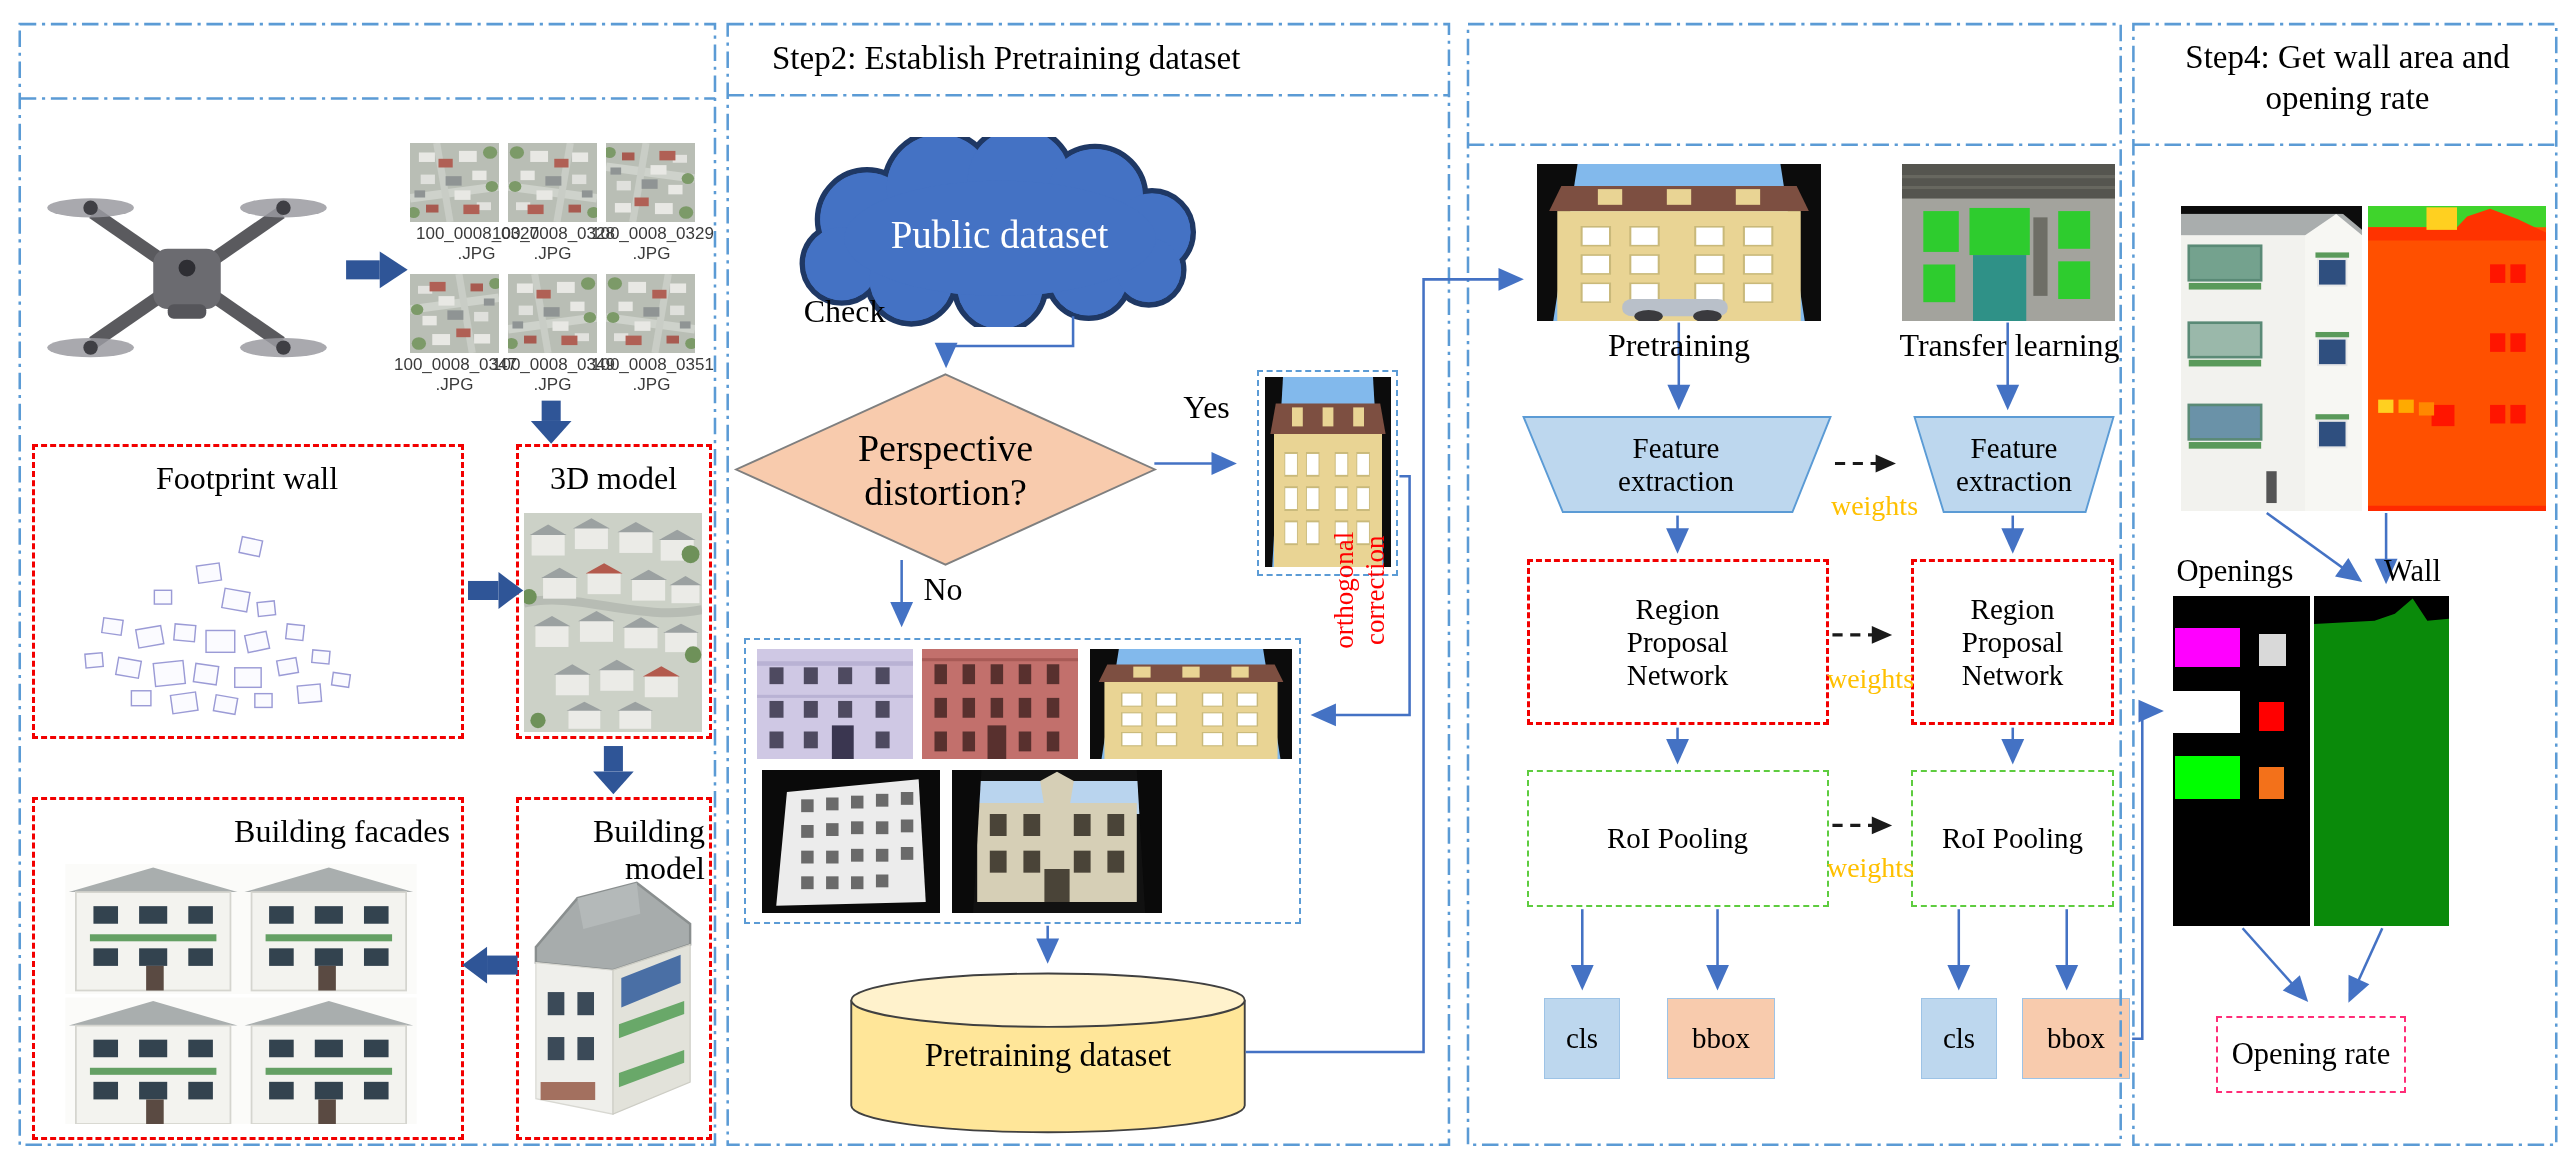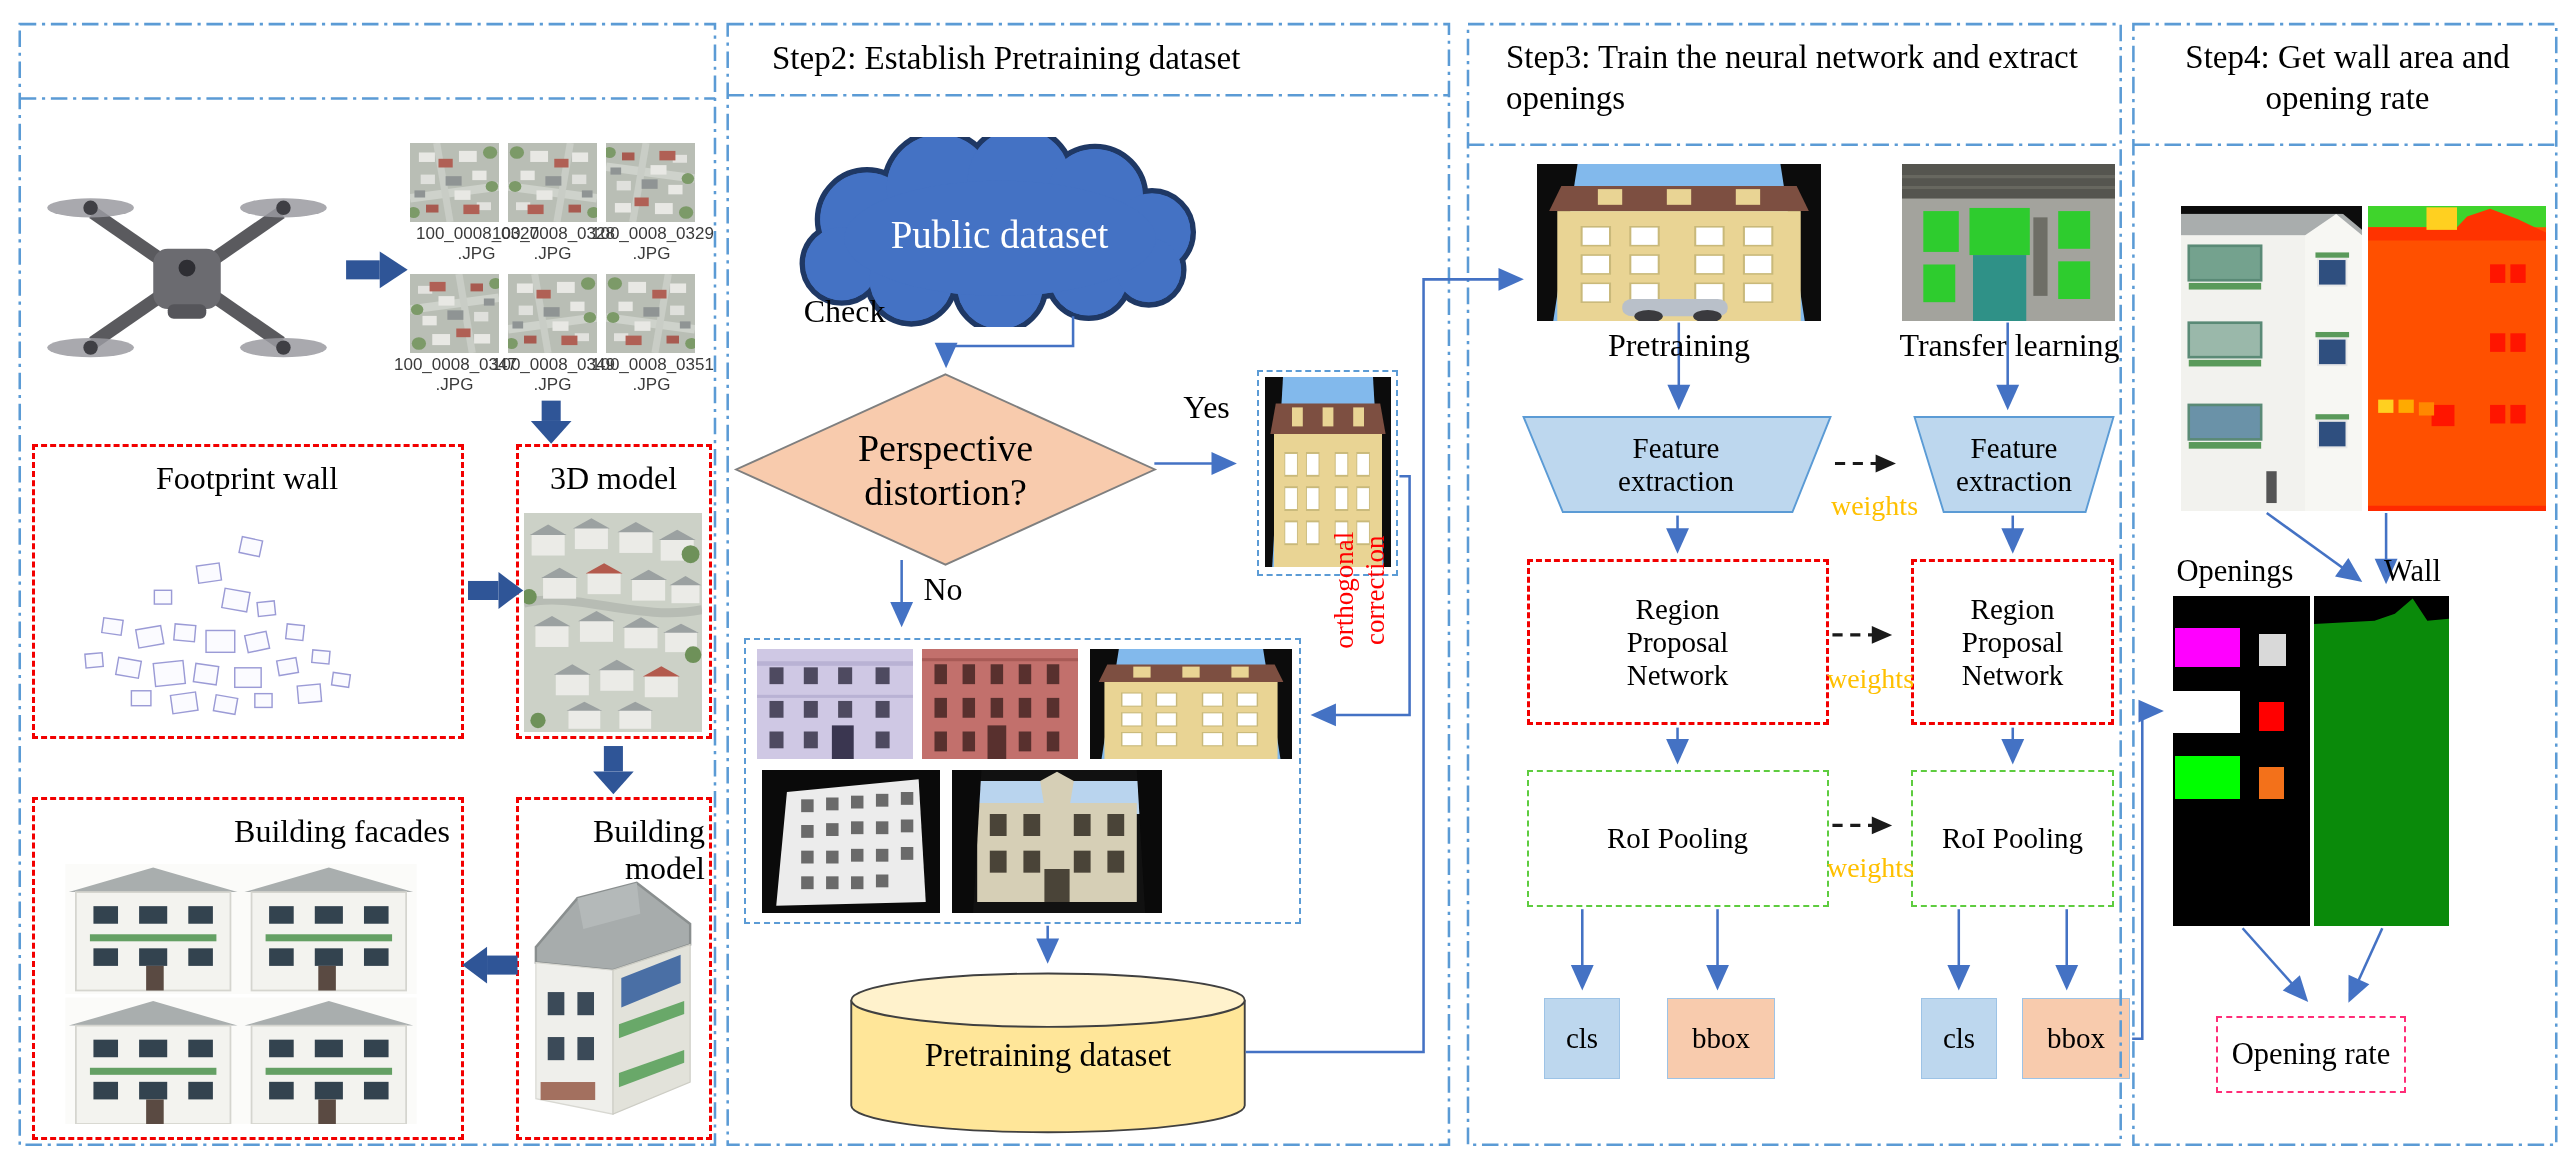--- a/index.html
+++ b/index.html
@@ -420,21 +420,20 @@
   </div>
 
   <div class="imgbox" style="left:848px;top:971px;">
     <svg width="400" height="165" viewBox="0 0 630 260">
       <path d="M5 46 V212 A310 42 0 0 0 625 212 V46" fill="#FFE699" stroke="#404040" stroke-width="3"></path>
       <ellipse cx="315" cy="46" rx="310" ry="42" fill="#FFF2CC" stroke="#404040" stroke-width="3"></ellipse>
     </svg>
   </div>
   <div class="shape-text" style="left:883px;top:1024px;width:330px;height:63px;font-size:33px;">Pretraining dataset</div>
 
-  <div class="title" style="left:1506px;top:37px;width:578px;text-align:left;">Step3: Train the neural network and extract openings</div>
 
   <div class="imgbox" style="left:1537px;top:164px;">
     <svg width="284" height="157" viewBox="0 0 140 100" preserveAspectRatio="none">
       <use href="#ybuilding"></use>
       <rect x="42" y="86" width="52" height="11" rx="5" fill="#b9c0c9"></rect>
       <ellipse cx="55" cy="97" rx="7" ry="4" fill="#3a3a3e"></ellipse>
       <ellipse cx="84" cy="97" rx="7" ry="4" fill="#3a3a3e"></ellipse>
     </svg>
   </div>
   <div class="lbl" style="left:1537px;top:327px;width:284px;font-size:32px;">Pretraining</div>

